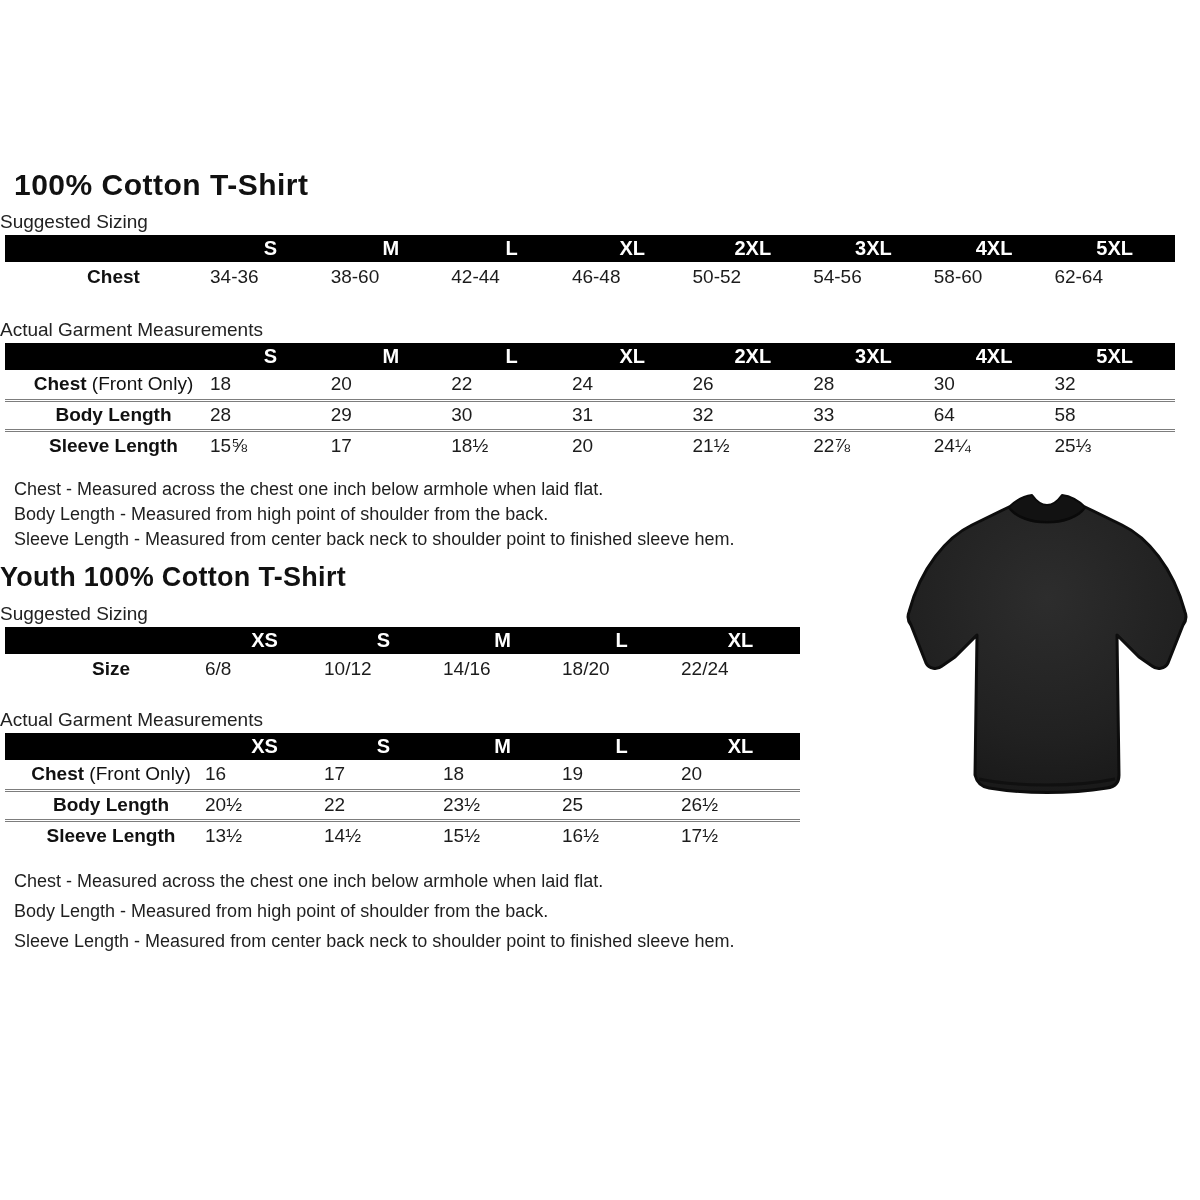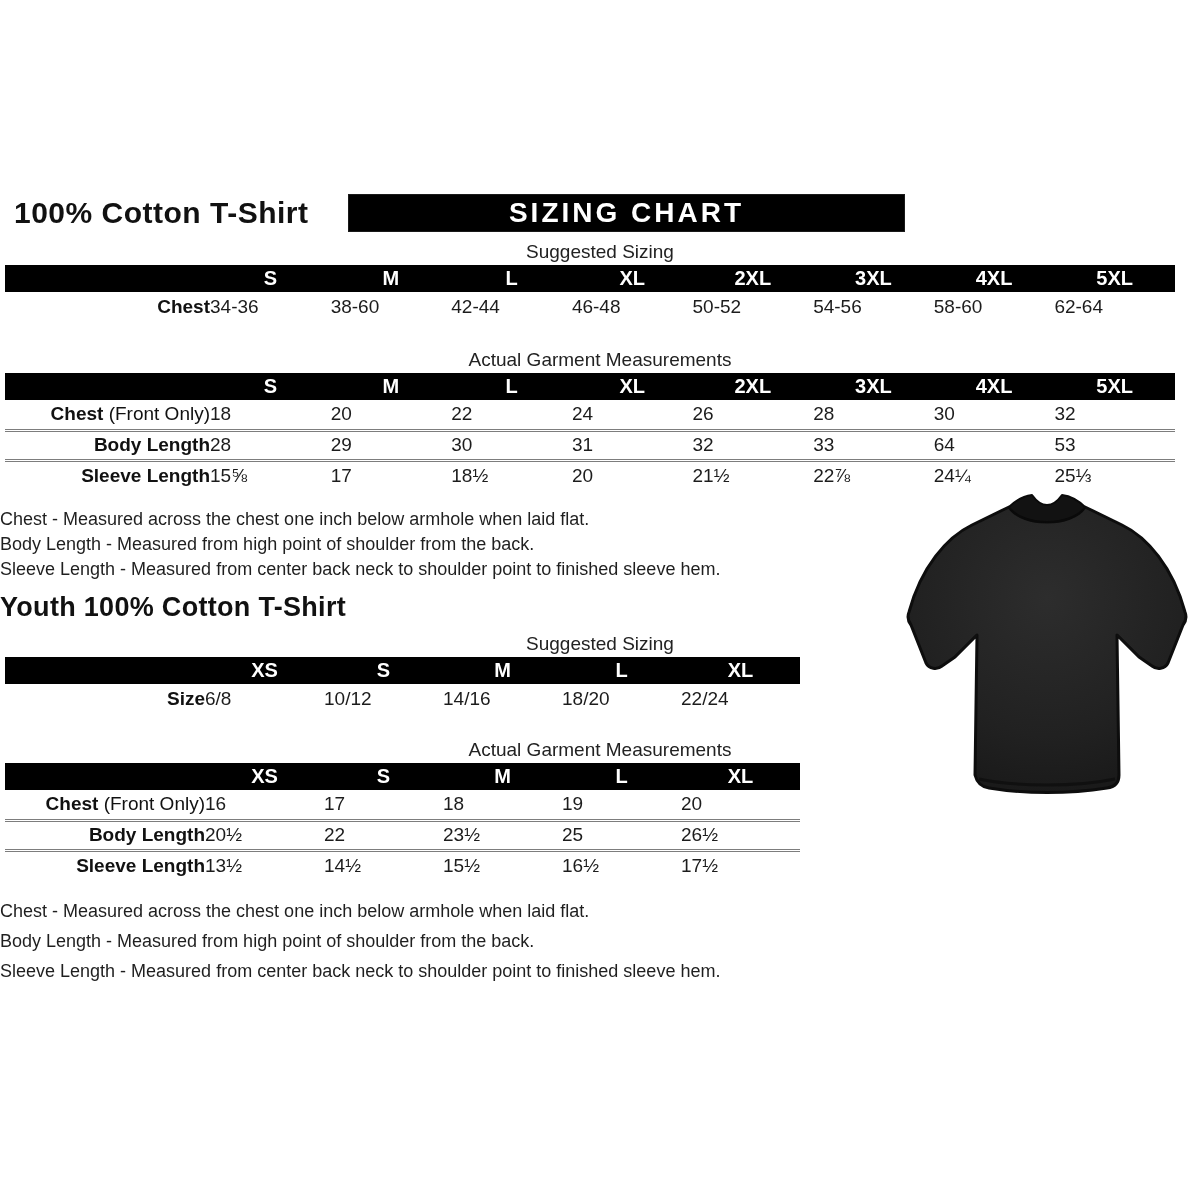--- a/index.html
+++ b/index.html
@@ -8,58 +8,58 @@
     width: 1200px; height: 1200px;
     background: #ffffff;
     font-family: "Liberation Sans", sans-serif;
     color: #1a1a1a;
     position: relative;
     overflow: hidden;
   }
   .content { position: absolute; top: 166px; left: 0; width: 1200px; }
 
   
-  .header-row { display: flex; align-items: flex-start; padding-left: 14px; margin-top: 28px; }
+  .header-row { display: flex; align-items: flex-start; padding-left: 14px; }
   .page-title {
     font-size: 30px; font-weight: bold; color: #111;
     width: 334px; letter-spacing: 0.5px; padding-top: 2px;
   }
   .banner {
     width: 557px; height: 38px; background: #000;
     color: #fff; font-weight: bold; font-size: 28px; letter-spacing: 3px;
     display: flex; align-items: center; justify-content: center;
     border: 1px solid #1a1a1a;
   }
 
   
-  .section-label { font-size: 19px; color: #222; padding-left: 0; text-align: center; }
+  .section-label { font-size: 19px; color: #222; padding-left: 0; }
   .lbl-suggested-adult   { margin-top: 9px;  margin-bottom: 2px; }
   .lbl-actual-adult      { margin-top: 27px; margin-bottom: 2px; }
   .lbl-suggested-youth   { margin-top: 10px; margin-bottom: 2px; }
   .lbl-actual-youth      { margin-top: 25px; margin-bottom: 2px; }
 
   
   table.sizing { border-collapse: collapse; table-layout: fixed; margin-left: 5px; }
   table.adult { width: 1170px; }
   table.youth { width: 795px; }
   table.sizing th {
     background: #000; color: #fff; font-weight: bold;
     font-size: 20px; height: 27px; text-align: center; padding: 0;
   }
   table.sizing th.label-col { width: 205px; }
   table.youth th.label-col { width: 200px; }
   table.sizing td {
     font-size: 19px; height: 30px; padding: 0; color: #1c1c1c;
   }
-  table.sizing td.label { text-align: right; padding-left: 12px; font-weight: bold; color: #111; }
+  table.sizing td.label { text-align: center; padding-left: 12px; font-weight: bold; color: #111; }
   table.sizing td.label .suffix { font-weight: normal; }
   table.sizing tbody tr + tr td { border-top: 3px double #7d7d7d; }
 
   
-  .notes { }
+  .notes { padding-left: 14px; }
   .notes-adult { margin-top: 17px; }
   .notes-youth { margin-top: 16px; }
   .note { font-size: 18px; color: #1f1f1f; }
   .notes-adult .note { line-height: 25px; }
   .notes-youth .note { line-height: 30px; }
 
   
   .youth-title {
     font-size: 27px; font-weight: bold; color: #111;
     margin-top: 10px; padding-left: 0; letter-spacing: 0.3px;
@@ -69,21 +69,20 @@
   .tshirt-wrap { position: absolute; left: 897px; top: 487px; width: 300px; height: 315px; }
   .tshirt-wrap svg { width: 100%; height: 100%; }
 </style>
 </head>
 <body>
 
 <div class="content">
 
   <div class="header-row">
     <div class="page-title">100% Cotton T-Shirt</div>
-    <div class="banner">SIZING CHART</div>
   </div>
 
   <div class="section-label lbl-suggested-adult">Suggested Sizing</div>
   <table class="sizing adult">
       <thead>
         <tr>
           <th class="label-col"></th>
           <th>S</th>
           <th>M</th>
           <th>L</th>
@@ -138,21 +137,21 @@
         </tr>
         <tr>
           <td class="label"><span>Body Length</span><span class="suffix"></span></td>
           <td>28</td>
           <td>29</td>
           <td>30</td>
           <td>31</td>
           <td>32</td>
           <td>33</td>
           <td>64</td>
-          <td>53</td>
+          <td>58</td>
         </tr>
         <tr>
           <td class="label"><span>Sleeve Length</span><span class="suffix"></span></td>
           <td>15⅝</td>
           <td>17</td>
           <td>18½</td>
           <td>20</td>
           <td>21½</td>
           <td>22⅞</td>
           <td>24¼</td>

